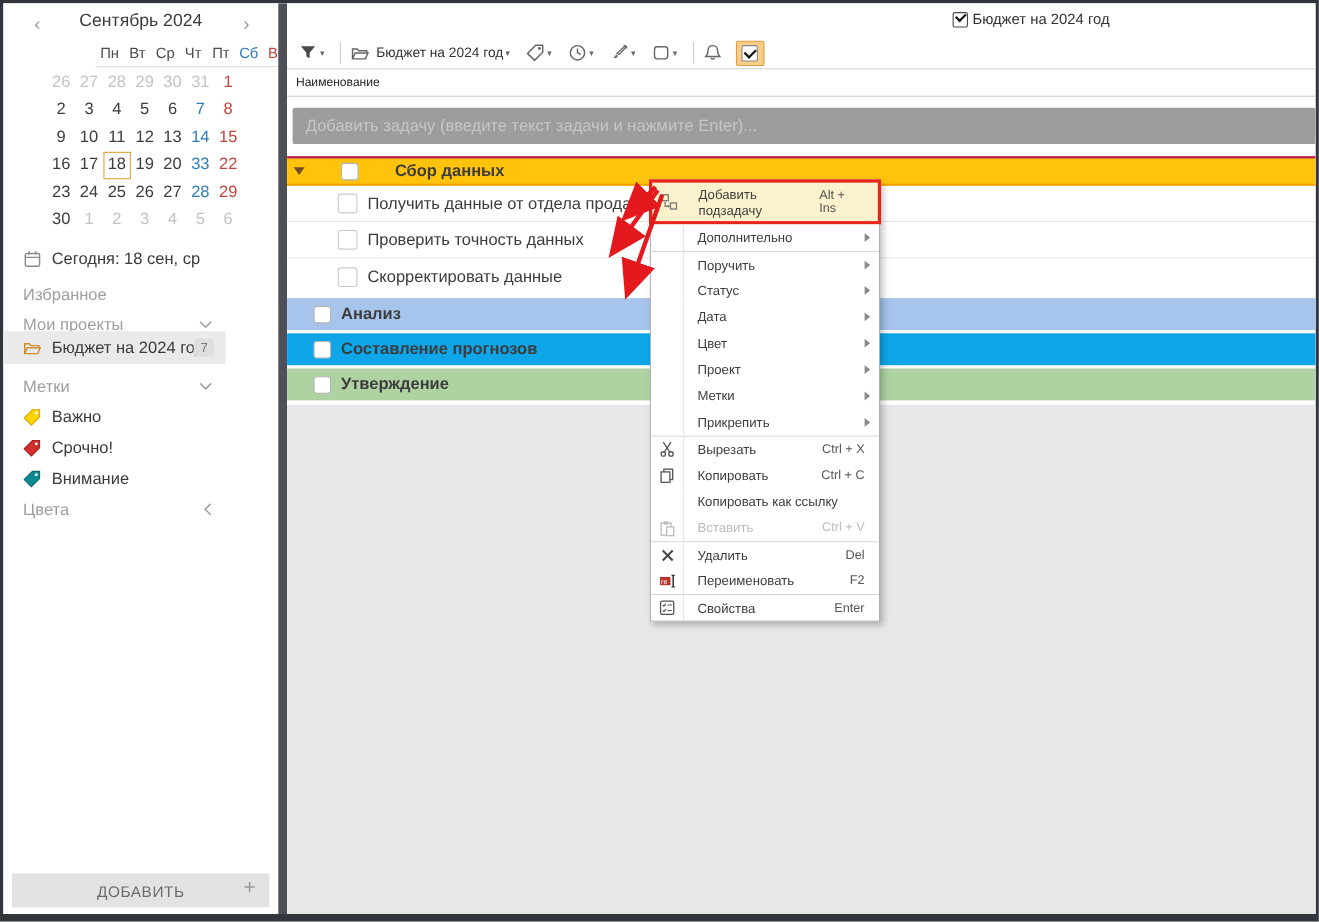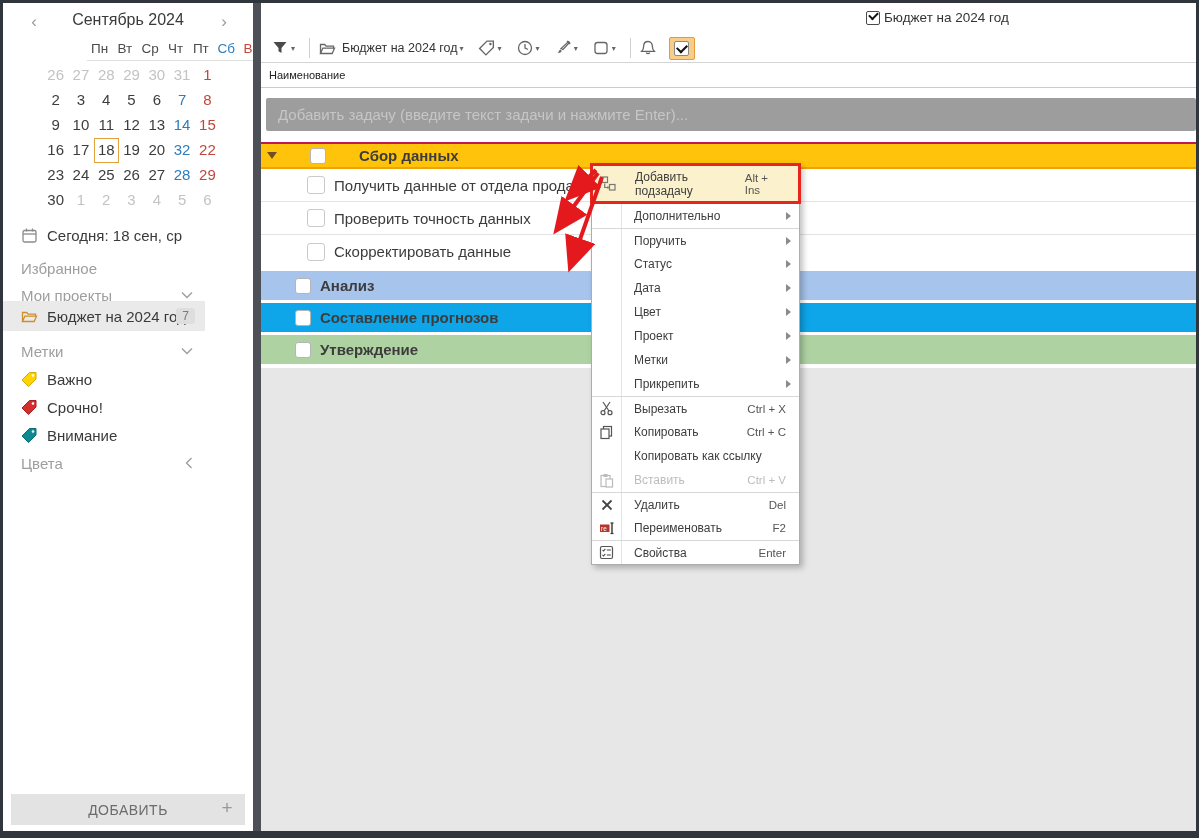--- a/index.html
+++ b/index.html
@@ -78,21 +78,21 @@
   .task-label { font-size:15px; color:#3c3c3c; font-weight:600; margin-left:9px; }
   .sub-label  { font-size:15px; color:#3c3c3c; margin-left:9px; }
   .row-parent { height:27px; background:#ffc30b; border-top:2px solid #be185d; border-bottom:2px solid #f2a200;
                 display:flex; align-items:center; padding-left:6px; cursor:pointer;gap:24px; }
   .caret-down { width:0; height:0; border-left:5px solid transparent; border-right:5px solid transparent;
                 border-top:7px solid #6f4f28; margin-right:9px; }
   .task-cbx { width:16px; height:16px; background:#fff; border:1px solid #b5b5b5; border-radius:3px; }
   .row-sub { height:33px; background:#fff; border-bottom:1px solid #e3e3e3; display:flex;
              align-items:center; padding-left:46px; cursor:pointer; }
   .row-sub .task-cbx { width:18px; height:18px; border-color:#cacaca; }
-  .row-color { height:29px; display:flex; align-items:center; padding-left:34px; margin-top:3px; cursor:pointer; }
+  .row-color { height:29px; display:flex; align-items:center; padding-left:24px; margin-top:3px; cursor:pointer; }
   .row-color:first-of-type { margin-top:4px; }
   .gray-fill { position:absolute; left:0; right:0; top:365px; bottom:0; background:#e7e7e7; }
 
   
   .ctx-menu { position:absolute; left:588px; top:160px; width:209px; background:#fff;
               border:1px solid #adadad; box-shadow:3px 3px 6px rgba(0,0,0,0.25); z-index:10; }
   .mi { display:flex; align-items:center; height:24px; background:#fff; cursor:pointer; position:relative; }
   .mi .ic { width:30px; height:100%; flex:0 0 30px; display:flex; align-items:center; justify-content:center;
             border-right:1px solid #e4e4e4; }
   .mi .lbl { font-size:12px; color:#3d3d3d; margin-left:12px; }
@@ -146,21 +146,21 @@
         <div class="cal-day normal">11</div>
         <div class="cal-day normal">12</div>
         <div class="cal-day normal">13</div>
         <div class="cal-day sat">14</div>
         <div class="cal-day sun">15</div>
         <div class="cal-day normal">16</div>
         <div class="cal-day normal">17</div>
         <div class="cal-day today">18</div>
         <div class="cal-day normal">19</div>
         <div class="cal-day normal">20</div>
-        <div class="cal-day sat">32</div>
+        <div class="cal-day sat">33</div>
         <div class="cal-day sun">22</div>
         <div class="cal-day normal">23</div>
         <div class="cal-day normal">24</div>
         <div class="cal-day normal">25</div>
         <div class="cal-day normal">26</div>
         <div class="cal-day normal">27</div>
         <div class="cal-day sat">28</div>
         <div class="cal-day sun">29</div>
         <div class="cal-day normal">30</div>
         <div class="cal-day dim">1</div>

